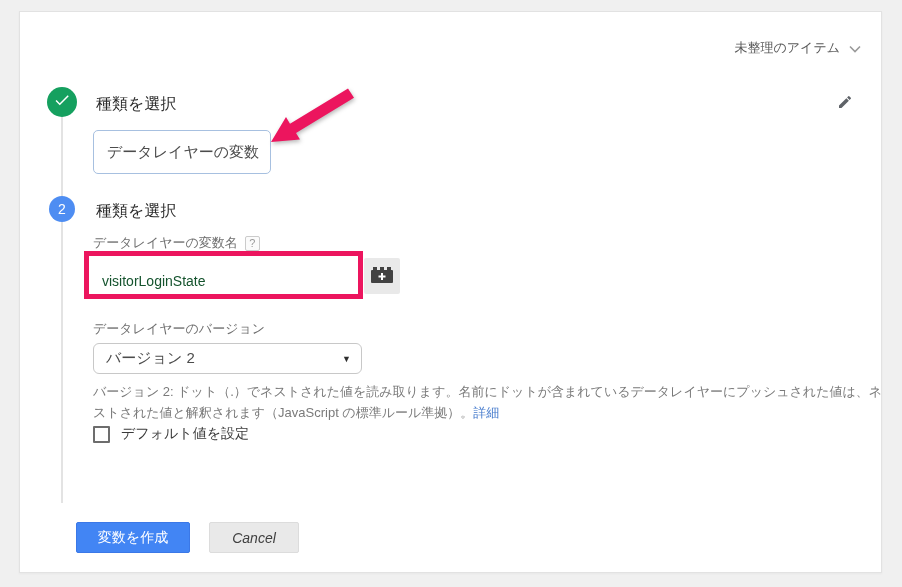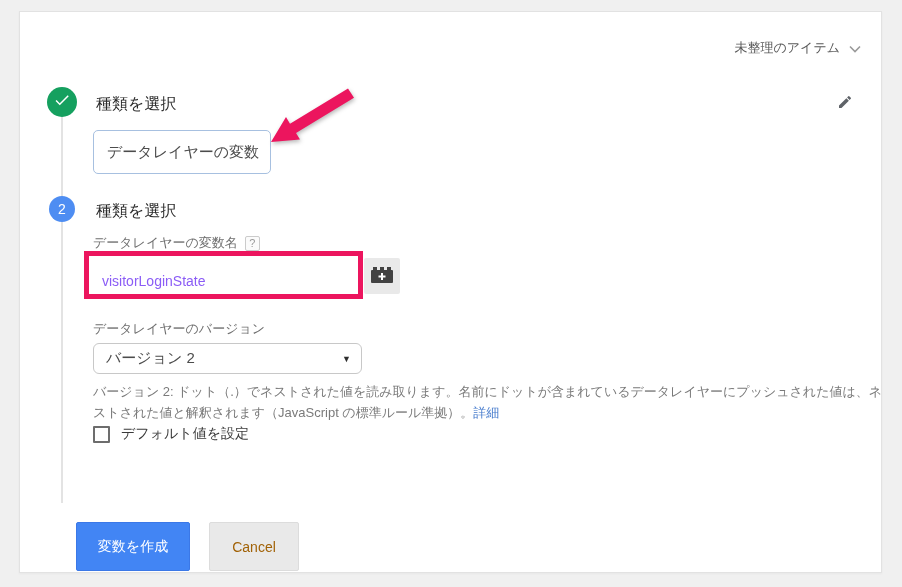--- a/index.html
+++ b/index.html
@@ -40,43 +40,43 @@
   .field-label { position:absolute; display:flex; align-items:center; gap:7px;
     font-size:13px; color:#6f6f6f; }
   #name-label { left:73px; top:222px; }
   .help-box { display:inline-block; width:15px; height:15px; line-height:13px; text-align:center;
     border:1px solid #cbcbcb; border-radius:2px; background:#fbfbfb;
     font-size:11px; color:#9a9a9a; cursor:pointer; }
   .pink-wrap { position:absolute; left:64px; top:239px; width:279px; height:48px;
     border:5px solid #ec155e; background:#fff; display:flex; align-items:center; }
   .pink-wrap input { flex:1; height:100%; border:none; outline:none; background:transparent;
     font-family:"Liberation Sans","DejaVu Sans",sans-serif;
-    font-size:14px; color:#8b5cf6; padding:12px 0 0 13px; }
+    font-size:14px; color:#14532d; padding:12px 0 0 13px; }
   .picker-btn { position:absolute; left:344px; top:246px; width:36px; height:36px;
     background:#e9e9e9; border:none; border-radius:2px; display:flex; align-items:center;
     justify-content:center; cursor:pointer; padding:0; }
   
   #version-label { left:73px; top:308px; }
   .select-box { position:absolute; left:73px; top:331px; width:269px; height:31px;
     border:1px solid #c8c8c8; border-radius:6px; background:#fff; display:flex;
     align-items:center; justify-content:space-between; padding:0 10px 0 12px;
     font-size:15px; color:#4c4c4c; cursor:pointer; }
   .select-caret { font-size:9px; color:#2e2e2e; }
   .desc { position:absolute; left:73px; top:369px; width:794px; margin:0;
     font-size:13px; color:#7a7a7a; line-height:21px; }
   .desc a { color:#4379cc; text-decoration:none; cursor:pointer;text-align:right; }
   
   .checkbox-row { position:absolute; left:73px; top:413px; display:flex; align-items:center; cursor:pointer; }
   .cb { width:17px; height:17px; border:2px solid #6d6d6d; border-radius:1px; background:#fff; margin-right:11px; }
   .cb-label { font-size:14px; color:#3a3a3a; }
   
-  .btn { position:absolute; top:510px; height:49px; border-radius:2px; font-size:14px;
+  .btn { position:absolute; top:510px; height:31px; border-radius:2px; font-size:14px;
     font-family:"Liberation Sans","DejaVu Sans",sans-serif; cursor:pointer; }
   .btn-create { left:56px; width:114px; background:#4285f4; border:1px solid #3b78e7; color:#fff; }
-  .btn-cancel { left:189px; width:90px; background:#e9e9e9; border:1px solid #dcdcdc; color:#a16207; }
+  .btn-cancel { left:189px; width:90px; background:#e9e9e9; border:1px solid #dcdcdc; color:#404040;font-style:italic; }
 </style>
 </head>
 <body>
 
 <div class="card">
 
 
   <div class="folder-select">
     <span>未整理のアイテム</span>
     <span>

